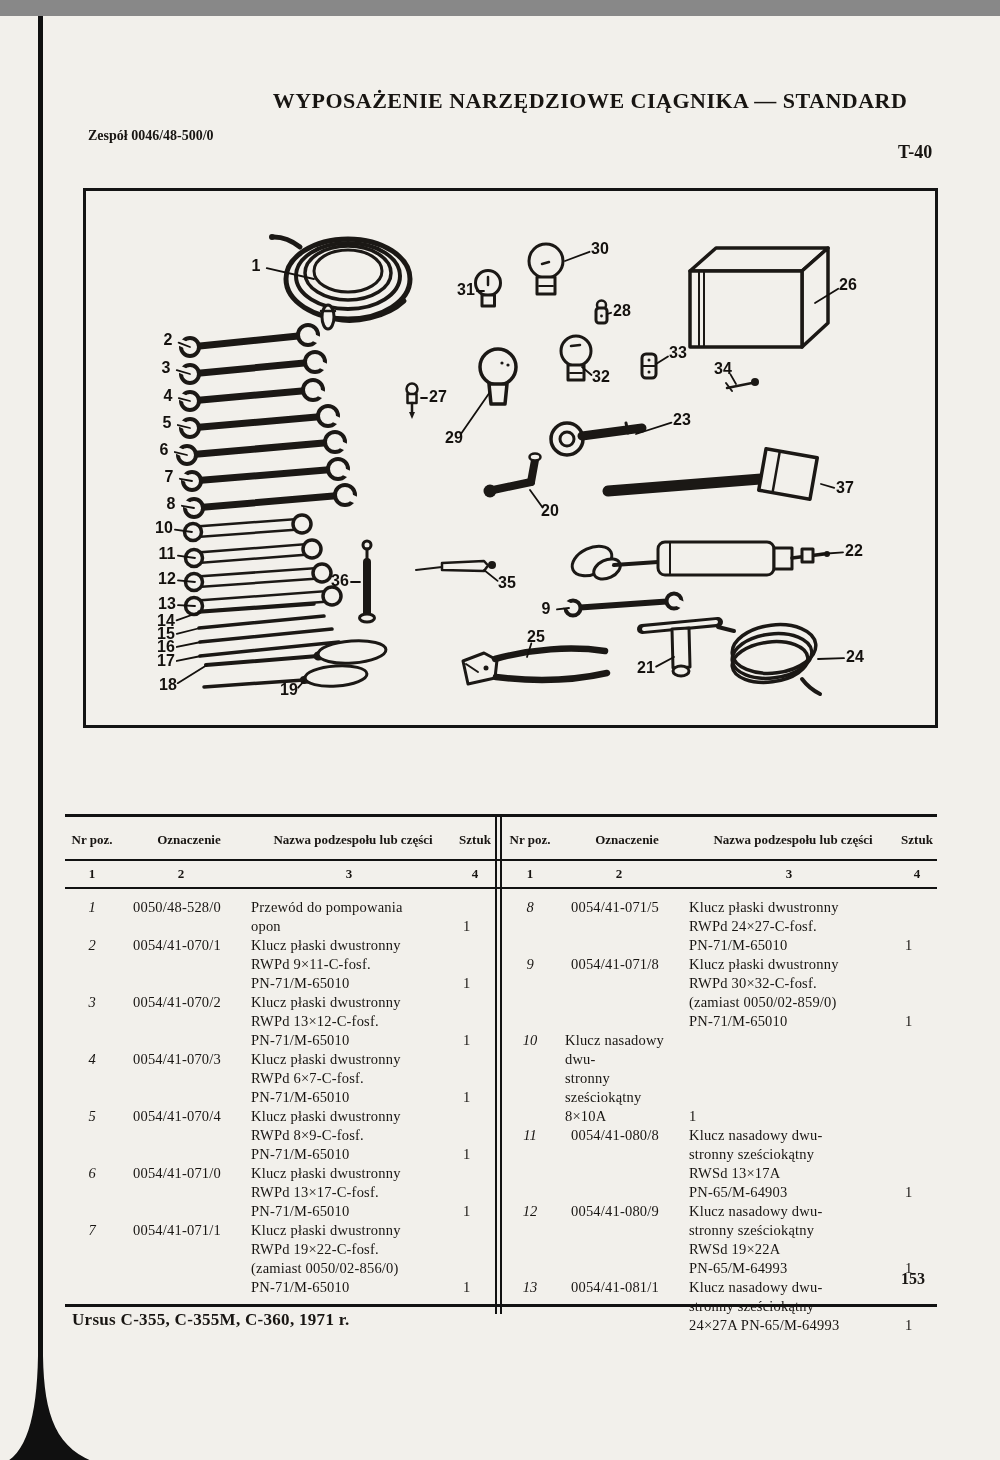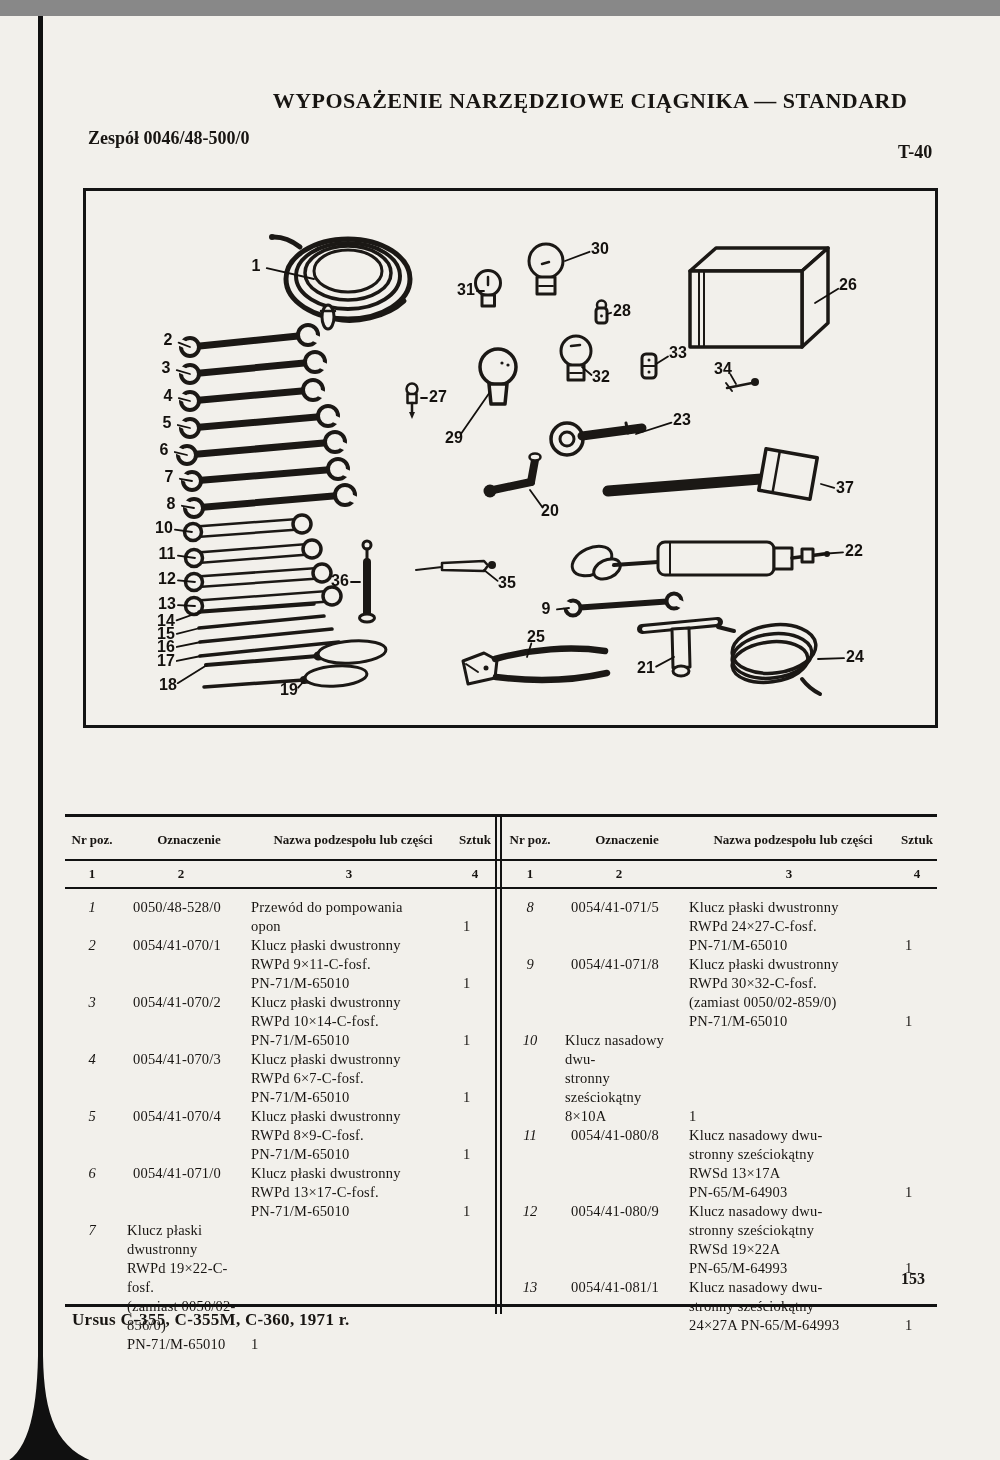--- a/index.html
+++ b/index.html
@@ -16,21 +16,21 @@
   
   .margin-rule{position:absolute;left:0;top:0;width:120px;height:1460px;}
   
   .bottom-bar{position:absolute;left:710px;top:1448px;width:292px;height:5px;background:#101010;}
 
   .title{
     position:absolute;left:240px;top:72px;width:700px;
     text-align:center;font-size:22px;font-weight:bold;letter-spacing:.5px;
     font-family:"Liberation Serif",serif;
   }
-  .assembly{position:absolute;left:88px;top:112px;font-size:18px;font-weight:bold;}
+  .assembly{position:absolute;left:88px;top:112px;font-size:14px;font-weight:bold;}
   .plate{position:absolute;left:898px;top:126px;font-size:18px;font-weight:bold;}
 
   .figure-box{
     position:absolute;left:83px;top:172px;width:849px;height:534px;
     border:3px solid #141414;background:#f2f0eb;
   }
   .figure-box svg{display:block;width:100%;height:100%;}
 
   .ink{stroke:#1b1815;}
   .paper{fill:#f2f0eb;}
@@ -451,21 +451,21 @@
           <div>RWPd 9×11-C-fosf.</div>
           <div>PN-71/M-65010</div>
         </div>
         <div class="qty">1</div>
       </div>
       <div class="entry">
         <div class="nr">3</div>
         <div class="code">0054/41-070/2</div>
         <div class="name">
           <div>Klucz płaski dwustronny</div>
-          <div>RWPd 10×14-C-fosf.</div>
+          <div>RWPd 13×12-C-fosf.</div>
           <div>PN-71/M-65010</div>
         </div>
         <div class="qty">1</div>
       </div>
       <div class="entry">
         <div class="nr">4</div>
         <div class="code">0054/41-070/3</div>
         <div class="name">
           <div>Klucz płaski dwustronny</div>
           <div>RWPd 6×7-C-fosf.</div>
@@ -488,20 +488,21 @@
         <div class="code">0054/41-071/0</div>
         <div class="name">
           <div>Klucz płaski dwustronny</div>
           <div>RWPd 13×17-C-fosf.</div>
           <div>PN-71/M-65010</div>
         </div>
         <div class="qty">1</div>
       </div>
       <div class="entry">
         <div class="nr">7</div>
+        <div class="code">0054/41-071/1</div>
         <div class="name">
           <div>Klucz płaski dwustronny</div>
           <div>RWPd 19×22-C-fosf.</div>
           <div>(zamiast 0050/02-856/0)</div>
           <div>PN-71/M-65010</div>
         </div>
         <div class="qty">1</div>
       </div>
     </div>
   <div class="tbody tbody-right" id="tbody-right">

